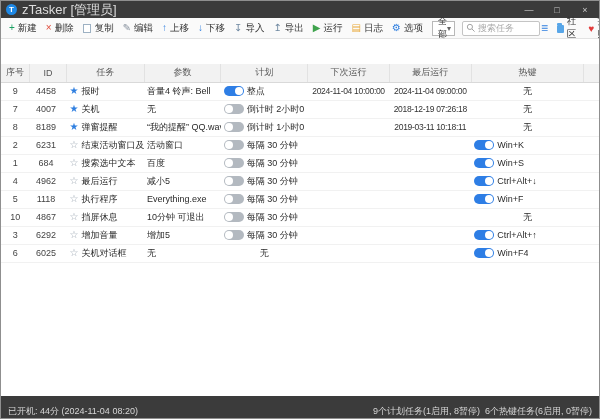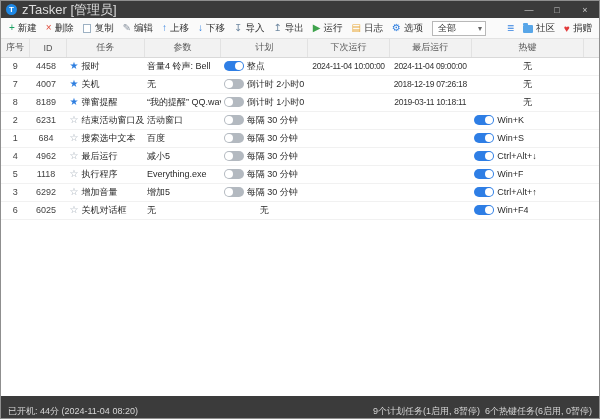--- a/index.html
+++ b/index.html
@@ -64,21 +64,21 @@
   .listicon { color:#2f7fe0; font-size:12px; font-weight:bold; }
   .linkbtn { display:flex; align-items:center; gap:3px; font-size:9.5px; color:#333; }
   .folder { width:10px; height:8px; background:#58a6e8; border-radius:1px; position:relative; margin-top:2px; }
   .folder::before {
     content:""; position:absolute; top:-2px; left:0; width:5px; height:2px;
     background:#58a6e8; border-radius:1px 1px 0 0;
   }
   .hearticon { color:#e23b3b; font-size:10px; }
   
   .content { flex:1; background:#fff; overflow:hidden; }
-  table { width:100%; border-collapse:collapse; table-layout:fixed; }
+  table { width:100%; border-collapse:collapse; table-layout:fixed;margin-top:25px; }
   th {
     height:18px; background:#f2f2f2; font-weight:normal; font-size:9px; color:#555;
     border-right:1px solid #e2e2e2; border-bottom:1px solid #d9d9d9;
     white-space:nowrap; overflow:hidden;
   }
   th:last-child { border-right:none; }
   td {
     height:18px; font-size:9px; color:#2b2b2b; padding:0 3px;
     border-bottom:1px solid #f1f1f1; white-space:nowrap; overflow:hidden;
     vertical-align:middle;
@@ -169,20 +169,27 @@
           <span>日志</span>
         </div>
         <div class="tbtn">
           <span class="ticon" style="color: rgb(47, 127, 224);">⚙</span>
           <span>选项</span>
         </div>
       </div>
     <div class="combo">
       <span>全部</span>
       <span class="caret">▾</span>
+    </div>
+    <div class="searchbox">
+      <svg width="10" height="10" viewBox="0 0 12 12">
+        <circle cx="4.7" cy="4.7" r="3.1" fill="none" stroke="#9a9a9a" stroke-width="1.1"></circle>
+        <line x1="7.2" y1="7.2" x2="10.3" y2="10.3" stroke="#9a9a9a" stroke-width="1.1"></line>
+      </svg>
+      <input type="text" placeholder="搜索任务" style="">
     </div>
     <div class="rightgroup">
       <span class="listicon">≡</span>
       <div class="linkbtn">
         <span class="folder"></span>
         <span>社区</span>
       </div>
       <div class="linkbtn">
         <span class="hearticon">♥</span>
         <span>捐赠</span>
@@ -378,20 +385,41 @@
             <td class="c-last"></td>
             <td class="c-hk">
               <div class="cellflex">
                 <span class="tg on"></span>
                 <span class="hk-label">Win+F</span>
               </div>
             </td>
             <td></td>
           </tr>
           <tr class="row">
+            <td class="c-no">10</td>
+            <td class="c-id">4867</td>
+            <td class="c-task">
+              <div class="cellflex">
+                <span class="star outline">☆</span>
+                <span class="tname">挡屏休息</span>
+              </div>
+            </td>
+            <td class="c-param">10分钟 可退出</td>
+            <td class="c-sched">
+              <div class="cellflex">
+                <span class="tg off"></span>
+                <span class="sched-label">每隔 30 分钟</span>
+              </div>
+            </td>
+            <td class="c-next"></td>
+            <td class="c-last"></td>
+            <td class="c-hk center">无</td>
+            <td></td>
+          </tr>
+          <tr class="row">
             <td class="c-no">3</td>
             <td class="c-id">6292</td>
             <td class="c-task">
               <div class="cellflex">
                 <span class="star outline">☆</span>
                 <span class="tname">增加音量</span>
               </div>
             </td>
             <td class="c-param">增加5</td>
             <td class="c-sched">

